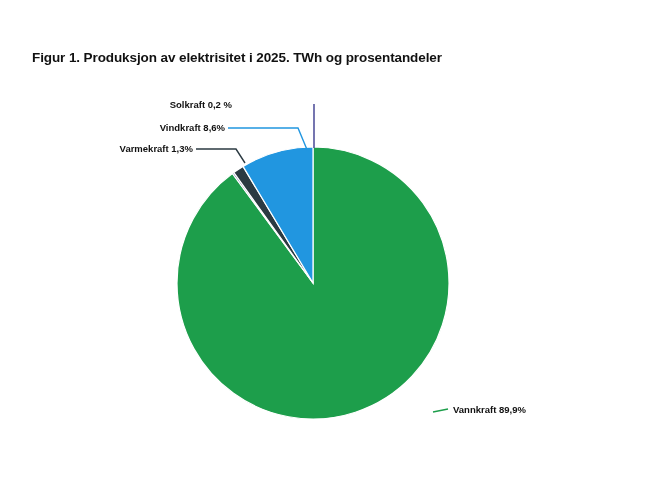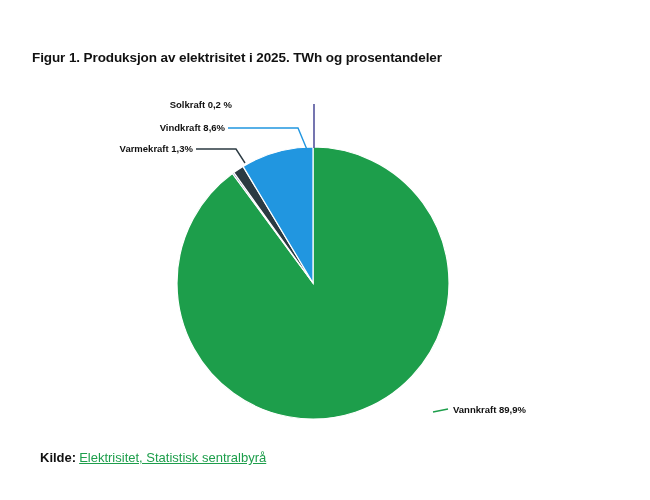--- a/index.html
+++ b/index.html
@@ -89,17 +89,14 @@
 
     <text class="slice-label" x="232" y="108" text-anchor="end">Solkraft 0,2 %</text>
 
     <text class="slice-label" x="225" y="131" text-anchor="end">Vindkraft 8,6%</text>
 
     <text class="slice-label" x="193" y="152" text-anchor="end">Varmekraft 1,3%</text>
 
     <text class="slice-label" x="453" y="413" text-anchor="start">Vannkraft 89,9%</text>
   </svg>
 
-  <div id="source-line">
-    <span id="source-label">Kilde:</span><a id="source-link" href="#">Elektrisitet, Statistisk sentralbyrå</a>
-  </div>
 
 </div>
 
 </body></html>

